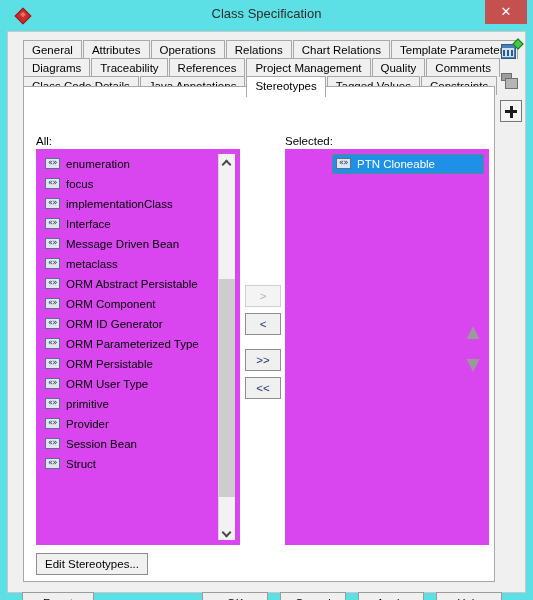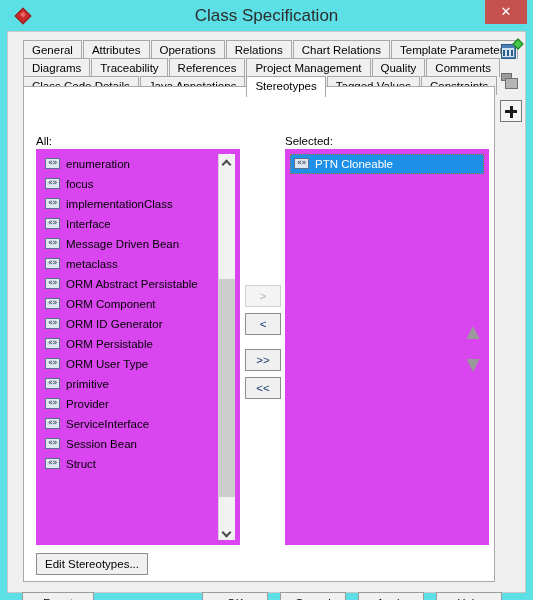--- a/index.html
+++ b/index.html
@@ -51,21 +51,21 @@
     position: absolute;
     left: 2px; top: 2px;
     width: 4px; height: 4px;
     background: #e86a6a;
   }
   #window-title {
     position: absolute;
     left: 0; top: 6px;
     width: 533px;
     text-align: center;
-    font-size: 17px;
+    font-size: 13px;
     color: #2d2d2d;
     font-family: "Liberation Sans", sans-serif;
   }
   #close-button {
     position: absolute;
     right: 6px; top: 0px;
     width: 42px; height: 24px;
     background: #c4504f;
     border: none;
     color: #ffffff;
@@ -257,20 +257,21 @@
     font-size: 11.5px;
     color: #000;
     cursor: default;
     font-family: "Liberation Sans", sans-serif;
   }
   .list-item.selected {
     background: #1e90e8;
     color: #ffffff;
     outline: 1px dotted #a07a3c;
     outline-offset: -1px;
+    margin-left: 42px;
   }
   .st-icon {
     display: inline-block;
     width: 15px; height: 11px;
     vertical-align: -1px;
     margin-right: 6px;
     background: #dfe6f0;
     border: 1px solid #5c6f8c;
     box-sizing: border-box;
     position: relative;
@@ -492,25 +493,25 @@
       <div class="list-inner" id="all-items">
           <div class="list-item"><span class="st-icon"></span><span>enumeration</span></div>
           <div class="list-item"><span class="st-icon"></span><span>focus</span></div>
           <div class="list-item"><span class="st-icon"></span><span>implementationClass</span></div>
           <div class="list-item"><span class="st-icon"></span><span>Interface</span></div>
           <div class="list-item"><span class="st-icon"></span><span>Message Driven Bean</span></div>
           <div class="list-item"><span class="st-icon"></span><span>metaclass</span></div>
           <div class="list-item"><span class="st-icon"></span><span>ORM Abstract Persistable</span></div>
           <div class="list-item"><span class="st-icon"></span><span>ORM Component</span></div>
           <div class="list-item"><span class="st-icon"></span><span>ORM ID Generator</span></div>
+          <div class="list-item"><span class="st-icon"></span><span>ORM Parameterized Type</span></div>
           <div class="list-item"><span class="st-icon"></span><span>ORM Persistable</span></div>
           <div class="list-item"><span class="st-icon"></span><span>ORM User Type</span></div>
           <div class="list-item"><span class="st-icon"></span><span>primitive</span></div>
           <div class="list-item"><span class="st-icon"></span><span>Provider</span></div>
-          <div class="list-item"><span class="st-icon"></span><span>ServiceInterface</span></div>
           <div class="list-item"><span class="st-icon"></span><span>Session Bean</span></div>
           <div class="list-item"><span class="st-icon"></span><span>Struct</span></div>
         </div>
       <div class="scrollbar">
         <div class="sb-btn up">
             <span class="chev"></span>
           </div>
         <div class="sb-thumb" id="all-sb-thumb" style="height: 218px; top: 125px;"></div>
         <div class="sb-btn down">
             <span class="chev"></span>

